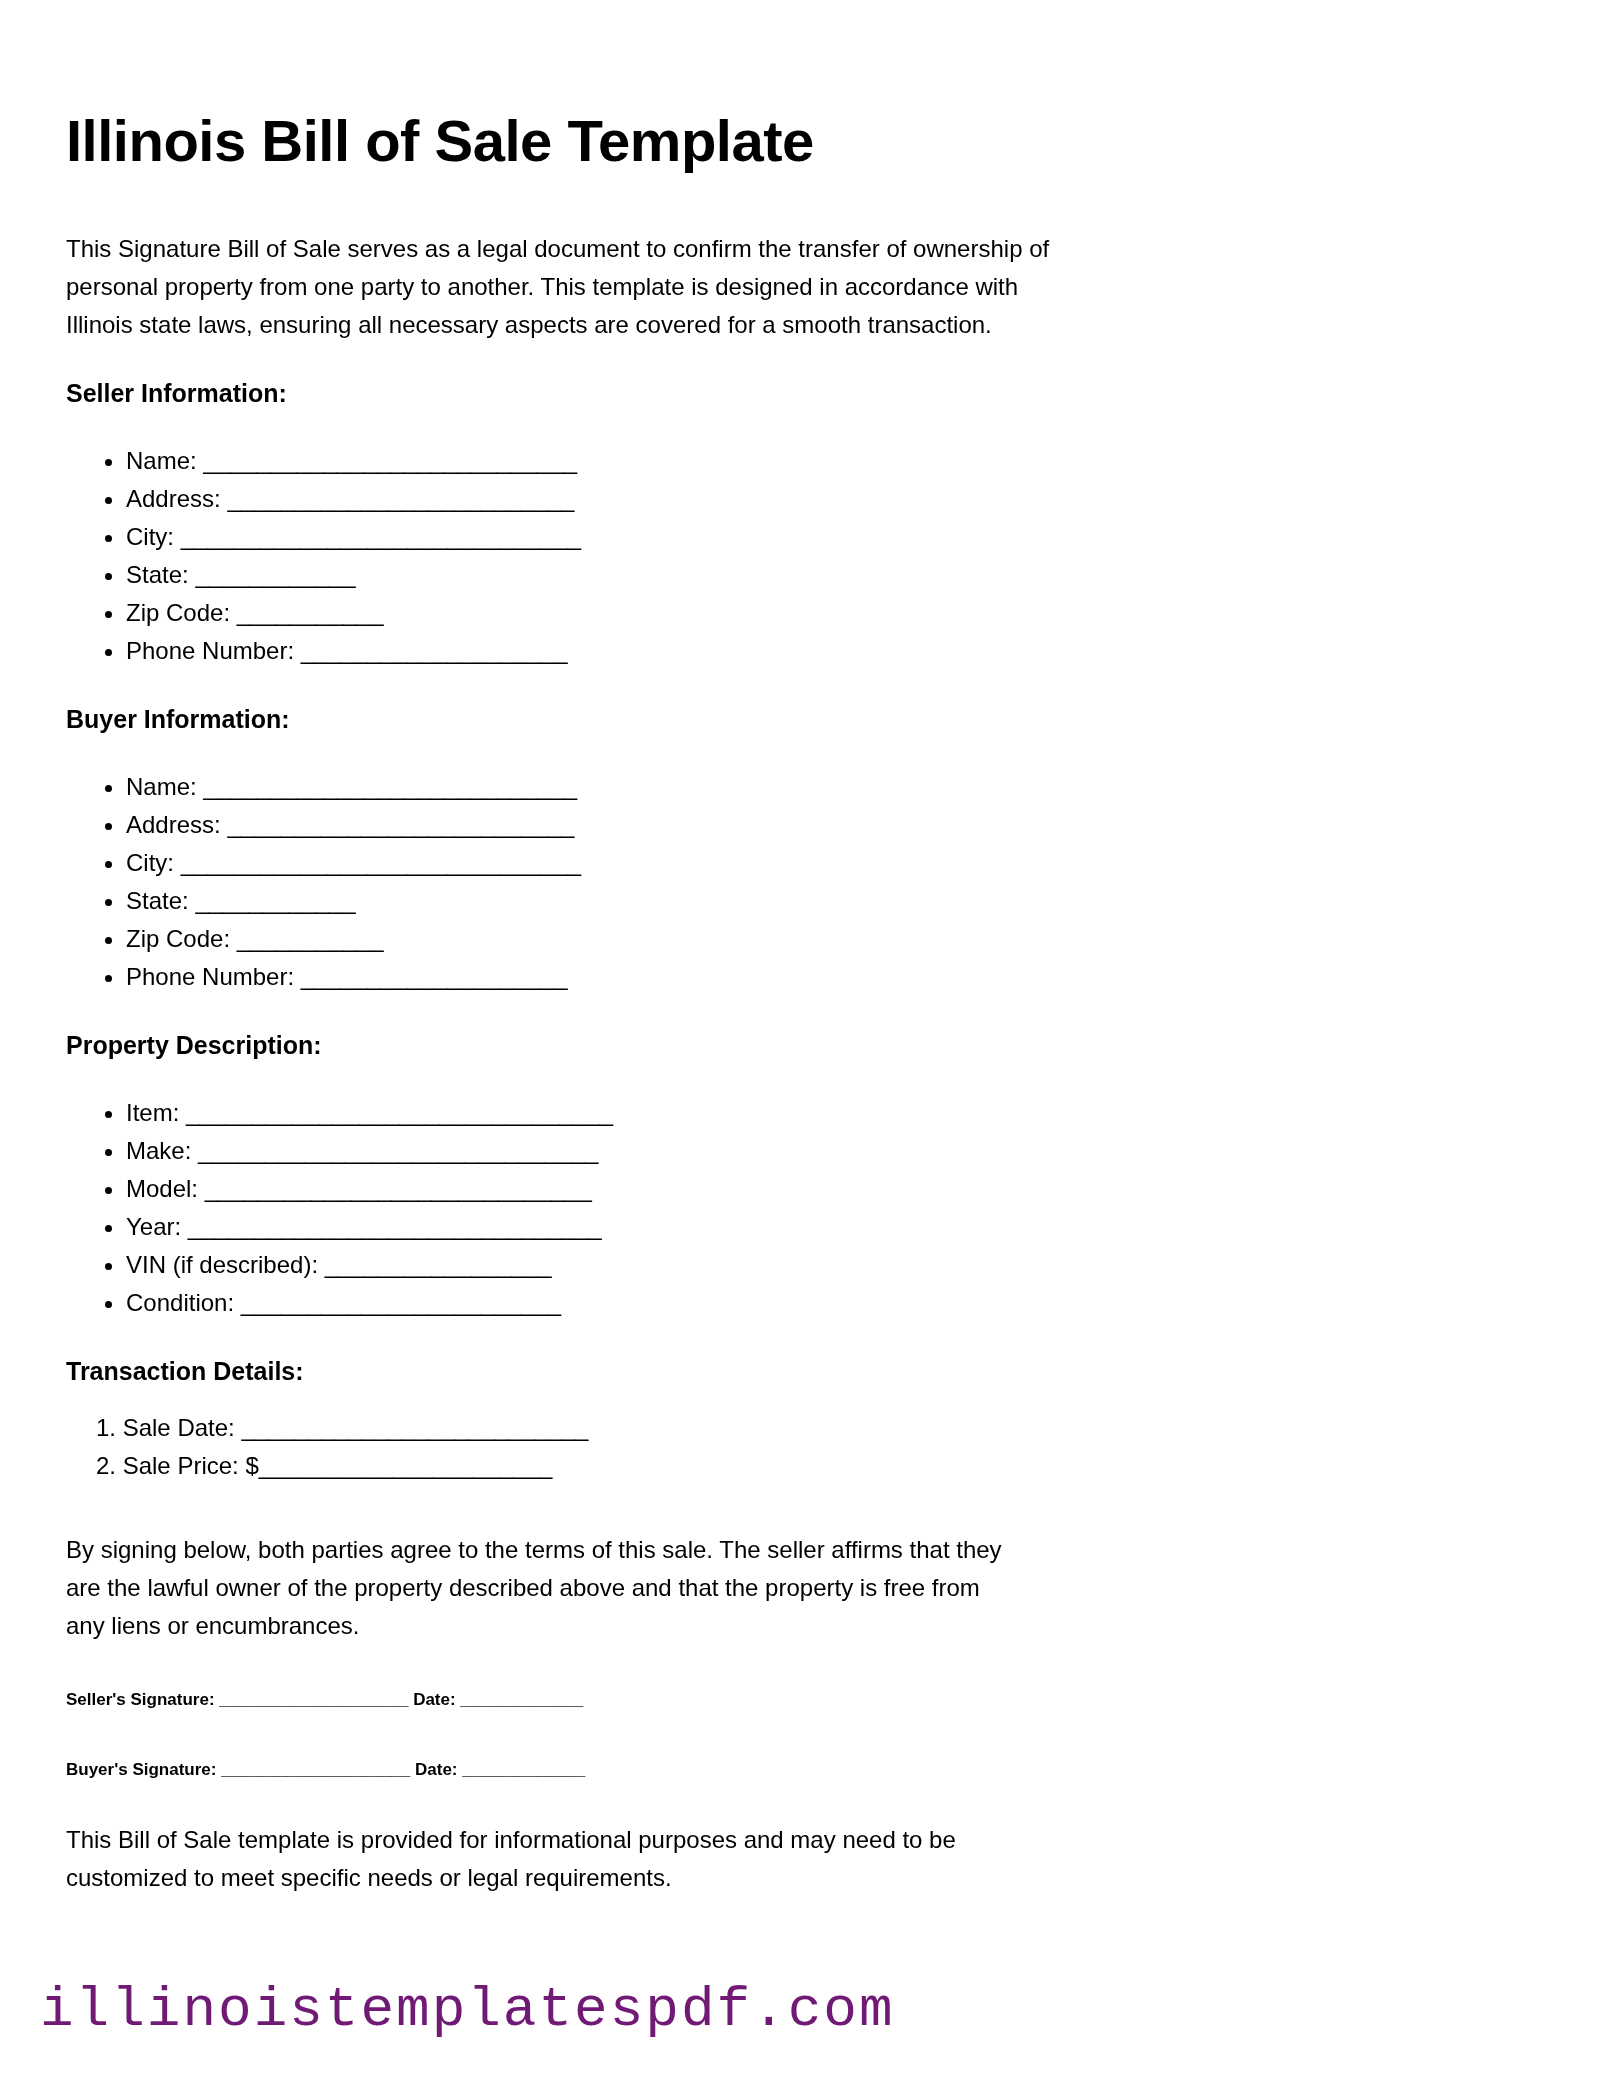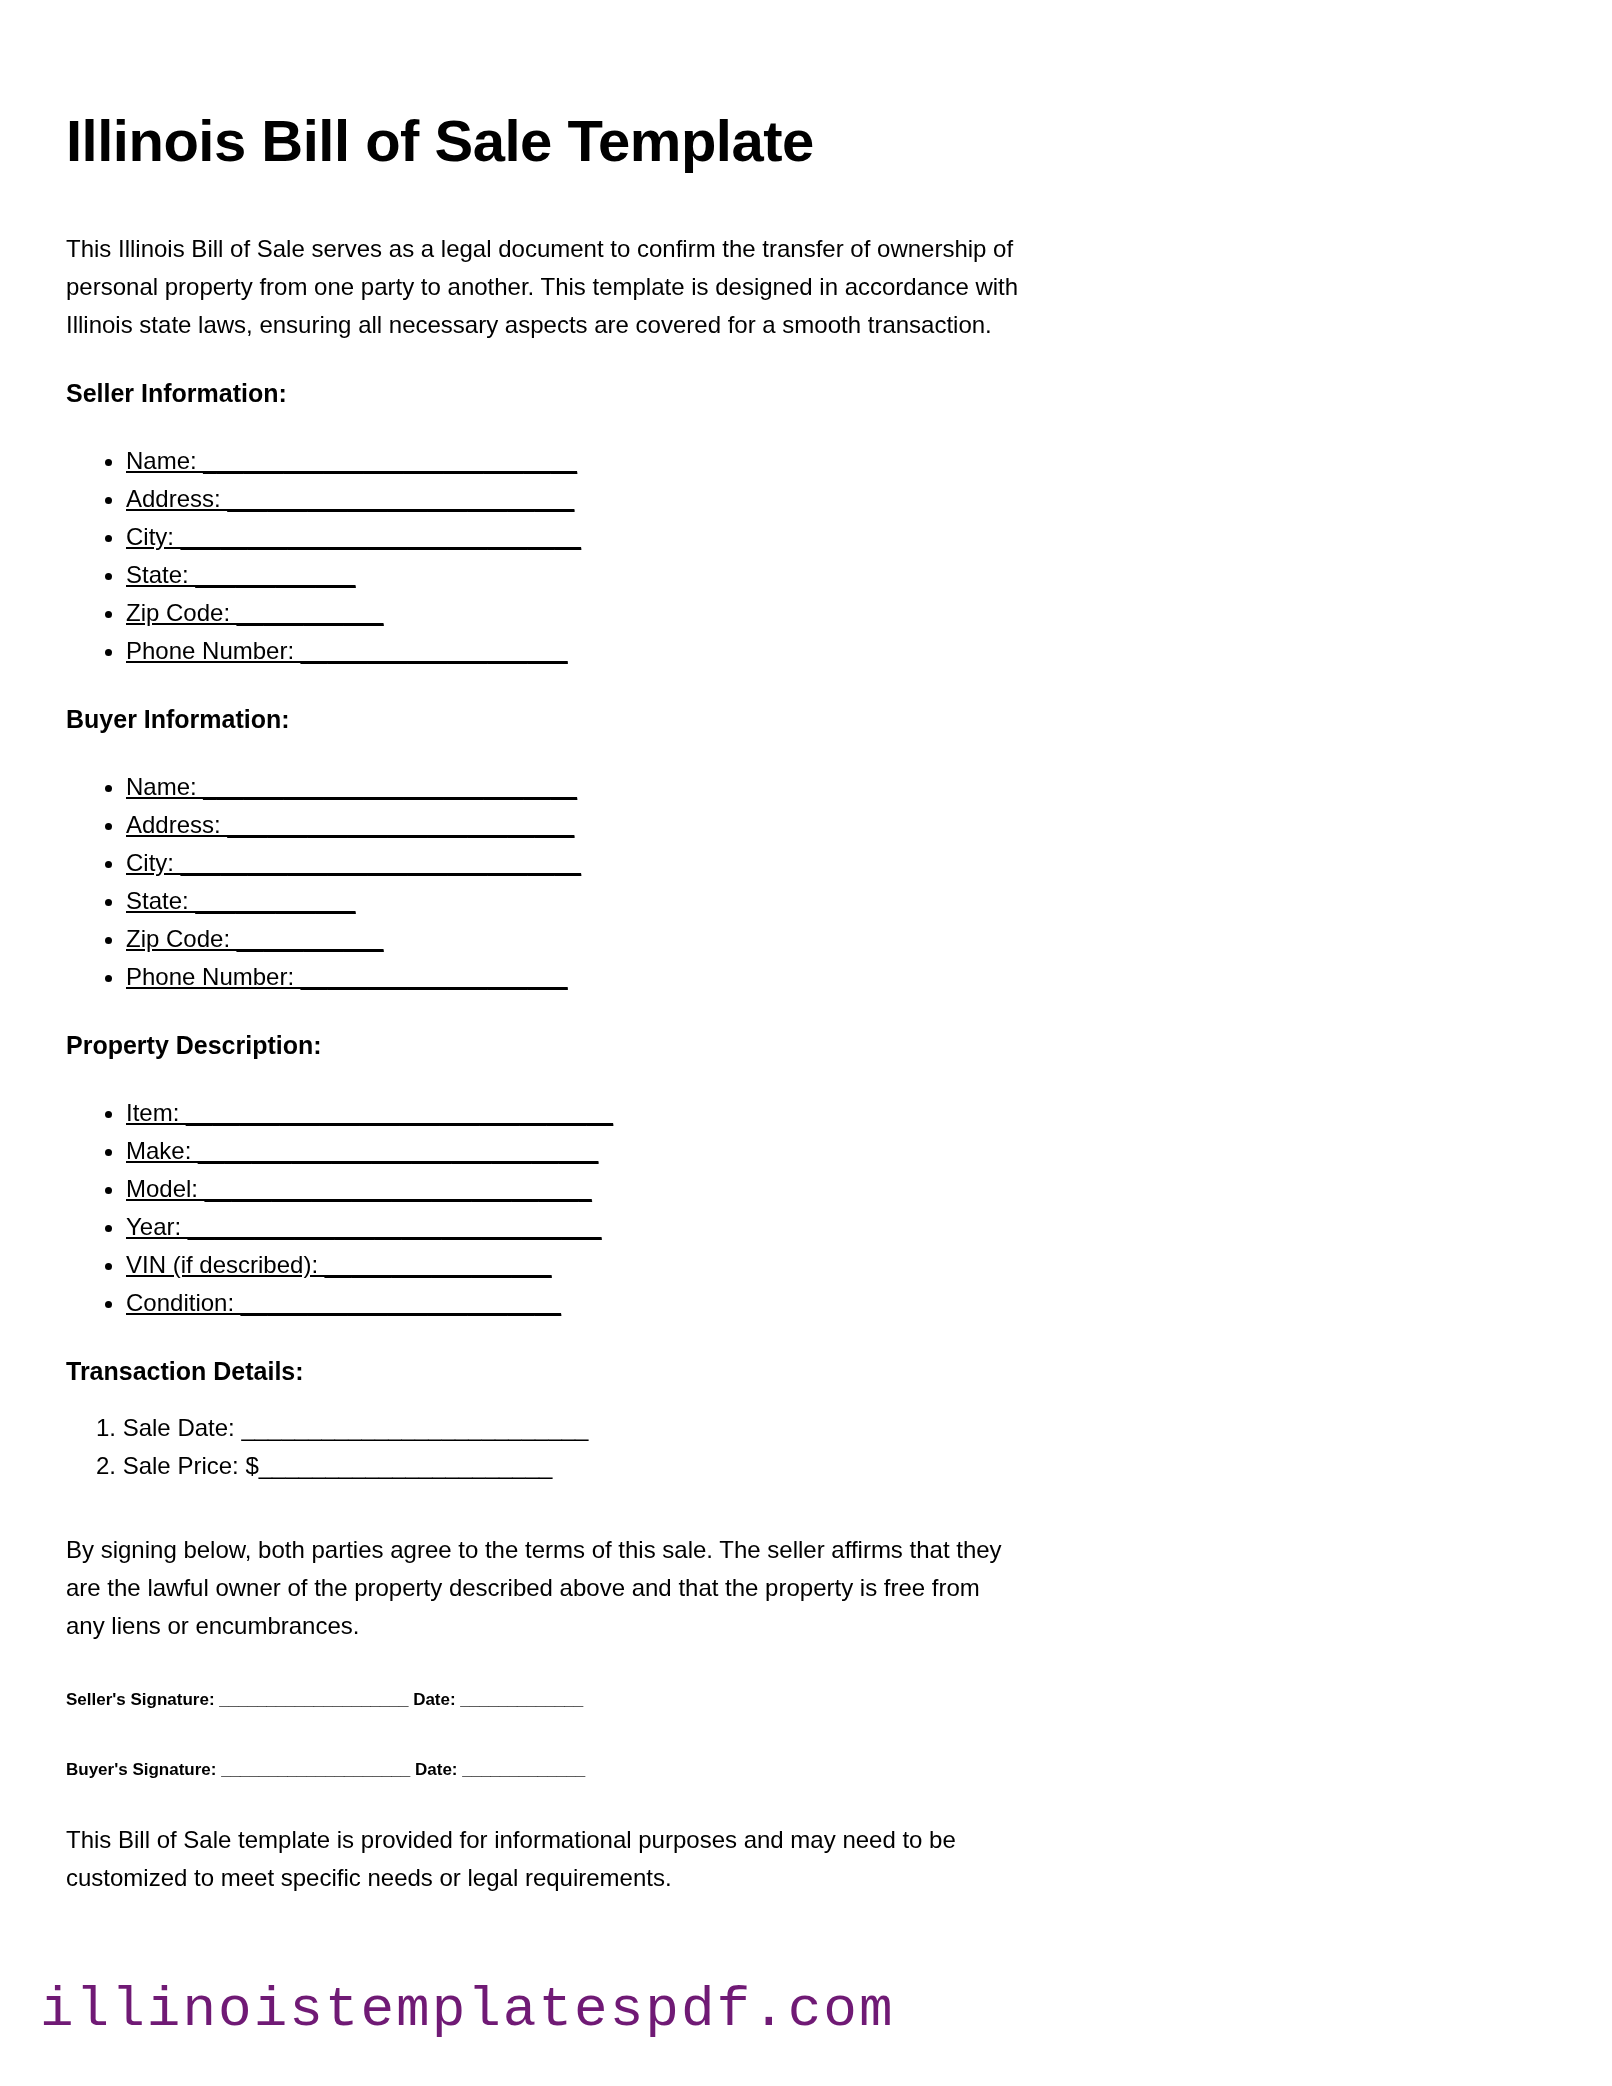--- a/index.html
+++ b/index.html
@@ -22,21 +22,20 @@
   .agreement { margin-top:46px; }
   .disclaimer { margin-top:32px; }
   h2.sec-heading {
     font-size:25px; font-weight:bold;
     margin:30px 0 0 0; line-height:38px;
   }
   ul.field-list {
     margin:30px 0 0 0; padding:0 0 0 60px;
     font-size:24px; line-height:38px;
     list-style:disc;
-    text-decoration:underline;
   }
   ul.field-list li { margin:0; padding:0; }
   .num-list {
     margin:19px 0 0 0; padding-left:30px;
     font-size:24px; line-height:38px;
   }
   .sig-row {
     font-size:17px; font-weight:bold; line-height:38px; margin:0;
   }
   .sig-row.first { margin-top:36px; }
@@ -50,21 +49,21 @@
 </style>
 </head>
 <body>
 
 <div class="page">
   <div class="content">
 
     <h1 class="doc-title">Illinois Bill of Sale Template</h1>
 
     <p class="para intro">
-      <span class="line">This Illinois Bill of Sale serves as a legal document to confirm the transfer of ownership of</span>
+      <span class="line">This Signature Bill of Sale serves as a legal document to confirm the transfer of ownership of</span>
       <span class="line">personal property from one party to another. This template is designed in accordance with</span>
       <span class="line">Illinois state laws, ensuring all necessary aspects are covered for a smooth transaction.</span>
     </p>
 
     <h2 class="sec-heading">Seller Information:</h2>
     <ul class="field-list">
       <li>Name: ____________________________</li>
       <li>Address: __________________________</li>
       <li>City: ______________________________</li>
       <li>State: ____________</li>

